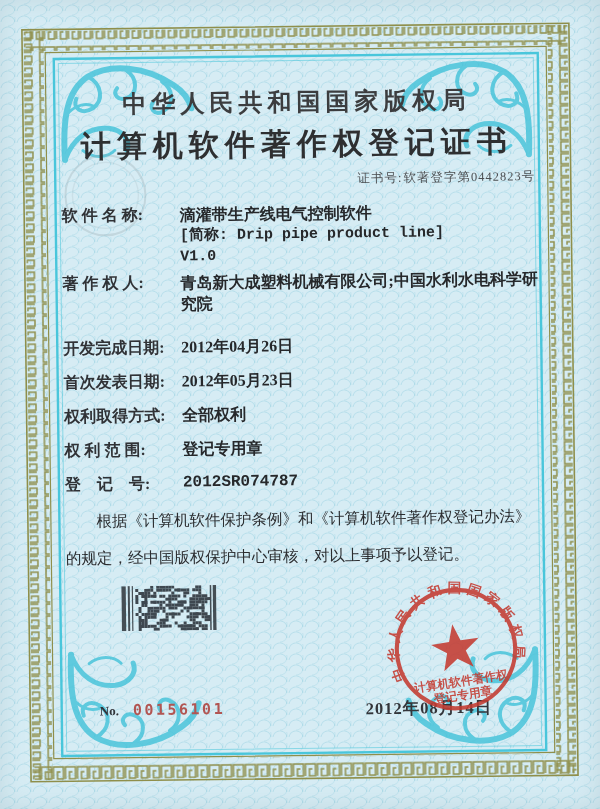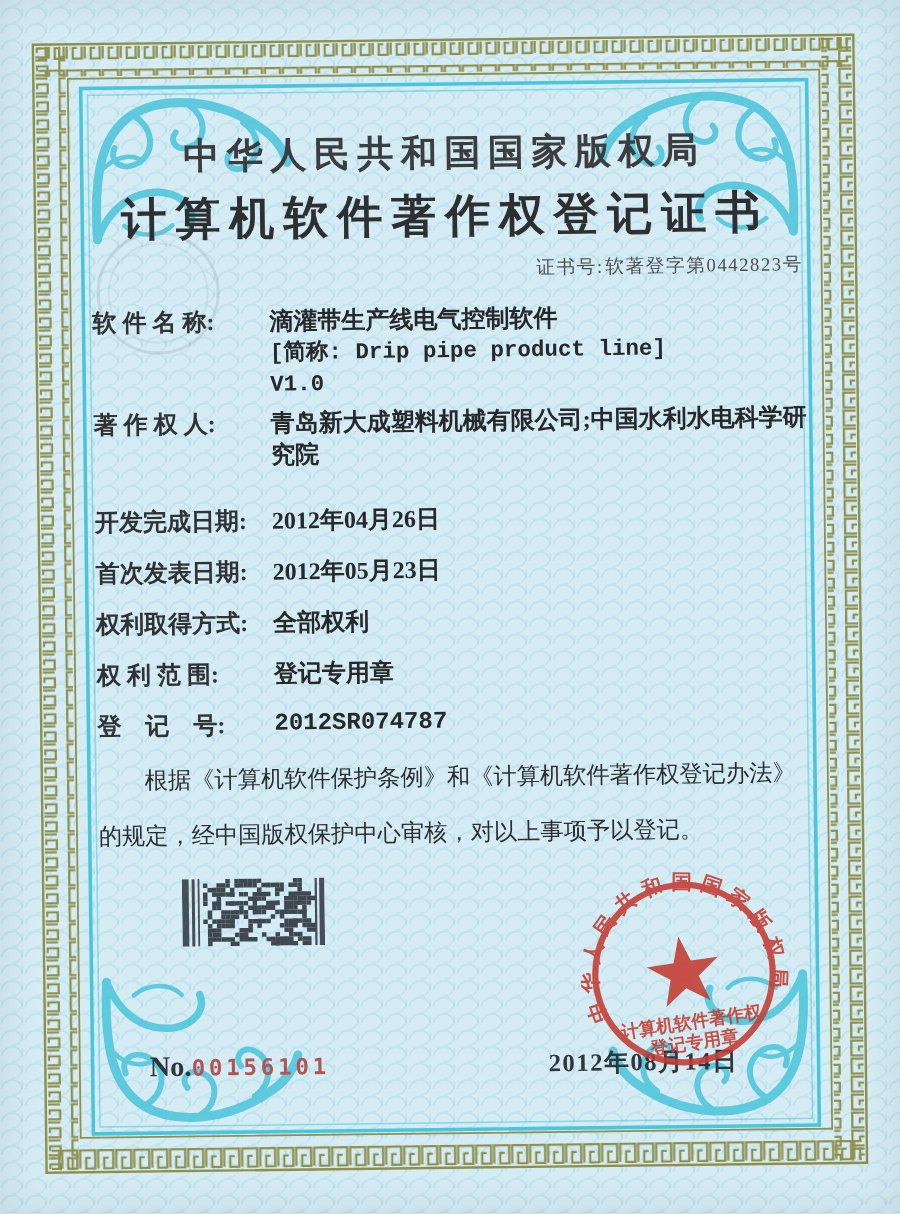--- a/index.html
+++ b/index.html
@@ -33,21 +33,21 @@
 
   .statement{position:absolute;left:64px;top:500px;width:474px;font-size:15.5px;
     line-height:37px;text-indent:2em;color:#2b2d30;}
 
   .barcode{position:absolute;left:119px;top:584px;width:95px;height:45px;opacity:.88;}
 
   .seal{position:absolute;left:384px;top:582px;width:138px;height:138px;transform:rotate(-8deg);opacity:.88;z-index:5;}
   .issue-date{position:absolute;left:362px;top:699px;font-size:16.5px;font-weight:bold;color:#33353a;letter-spacing:1px;z-index:4;}
 
   .serial{position:absolute;left:96px;top:699px;z-index:4;}
-  .serial .no-label{font-size:19px;font-weight:bold;color:#33343a;}
+  .serial .no-label{font-size:13px;font-weight:bold;color:#33343a;margin-right:14px;}
   .serial .no-num{font-family:"DejaVu Sans Mono","Liberation Mono",monospace;
     font-size:15px;font-weight:bold;color:#b25552;letter-spacing:2.5px;}
 
   .vignette{position:absolute;inset:0;box-shadow:inset 0 0 26px rgba(90,120,135,.18);pointer-events:none;}
 </style>
 </head>
 <body>
 
 <div class="rotor">
 

